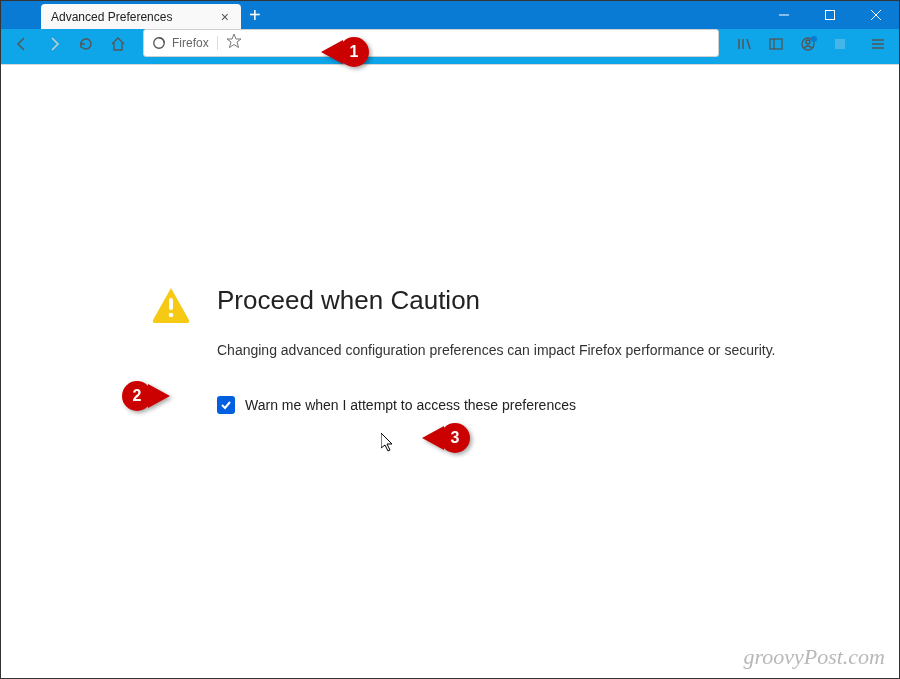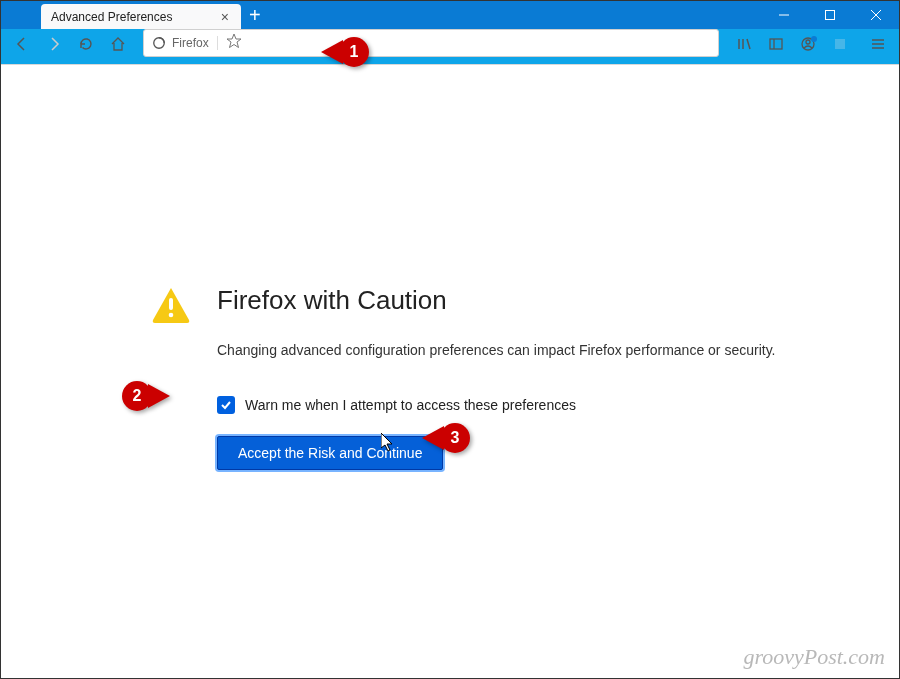--- a/index.html
+++ b/index.html
@@ -152,31 +152,30 @@
 </div>
 
 <div class="content">
   <div class="warning-row">
     <svg class="warn-icon" viewBox="0 0 40 40">
       <path d="M20 3 L38 35 Q39 38 36 38 L4 38 Q1 38 2 35 Z" fill="#f6c914"></path>
       <rect x="18" y="13" width="4" height="12" rx="2" fill="#fff"></rect>
       <circle cx="20" cy="30" r="2.3" fill="#fff"></circle>
     </svg>
     <div class="caution-body">
-      <h1>Firefox with Caution</h1>
+      <h1>Proceed when Caution</h1>
       <p class="desc">Changing advanced configuration preferences can impact Firefox performance or security.</p>
       <div class="checkbox-row">
         <div class="chk">
           <svg viewBox="0 0 12 12">
               <path d="M2 6 L5 9 L10 3" fill="none" stroke="#fff" stroke-width="2"></path>
             </svg>
         </div>
         <label>Warn me when I attempt to access these preferences</label>
       </div>
-      <button class="accept-btn">Accept the Risk and Continue</button>
     </div>
   </div>
 </div>
 
 <div class="callout" style="left:320px; top:36px;">
   <div class="tail-left"></div>
   <div class="bubble">1</div>
 </div>
 <div class="callout" style="left:121px; top:380px;">
   <div class="bubble lead">2</div>

